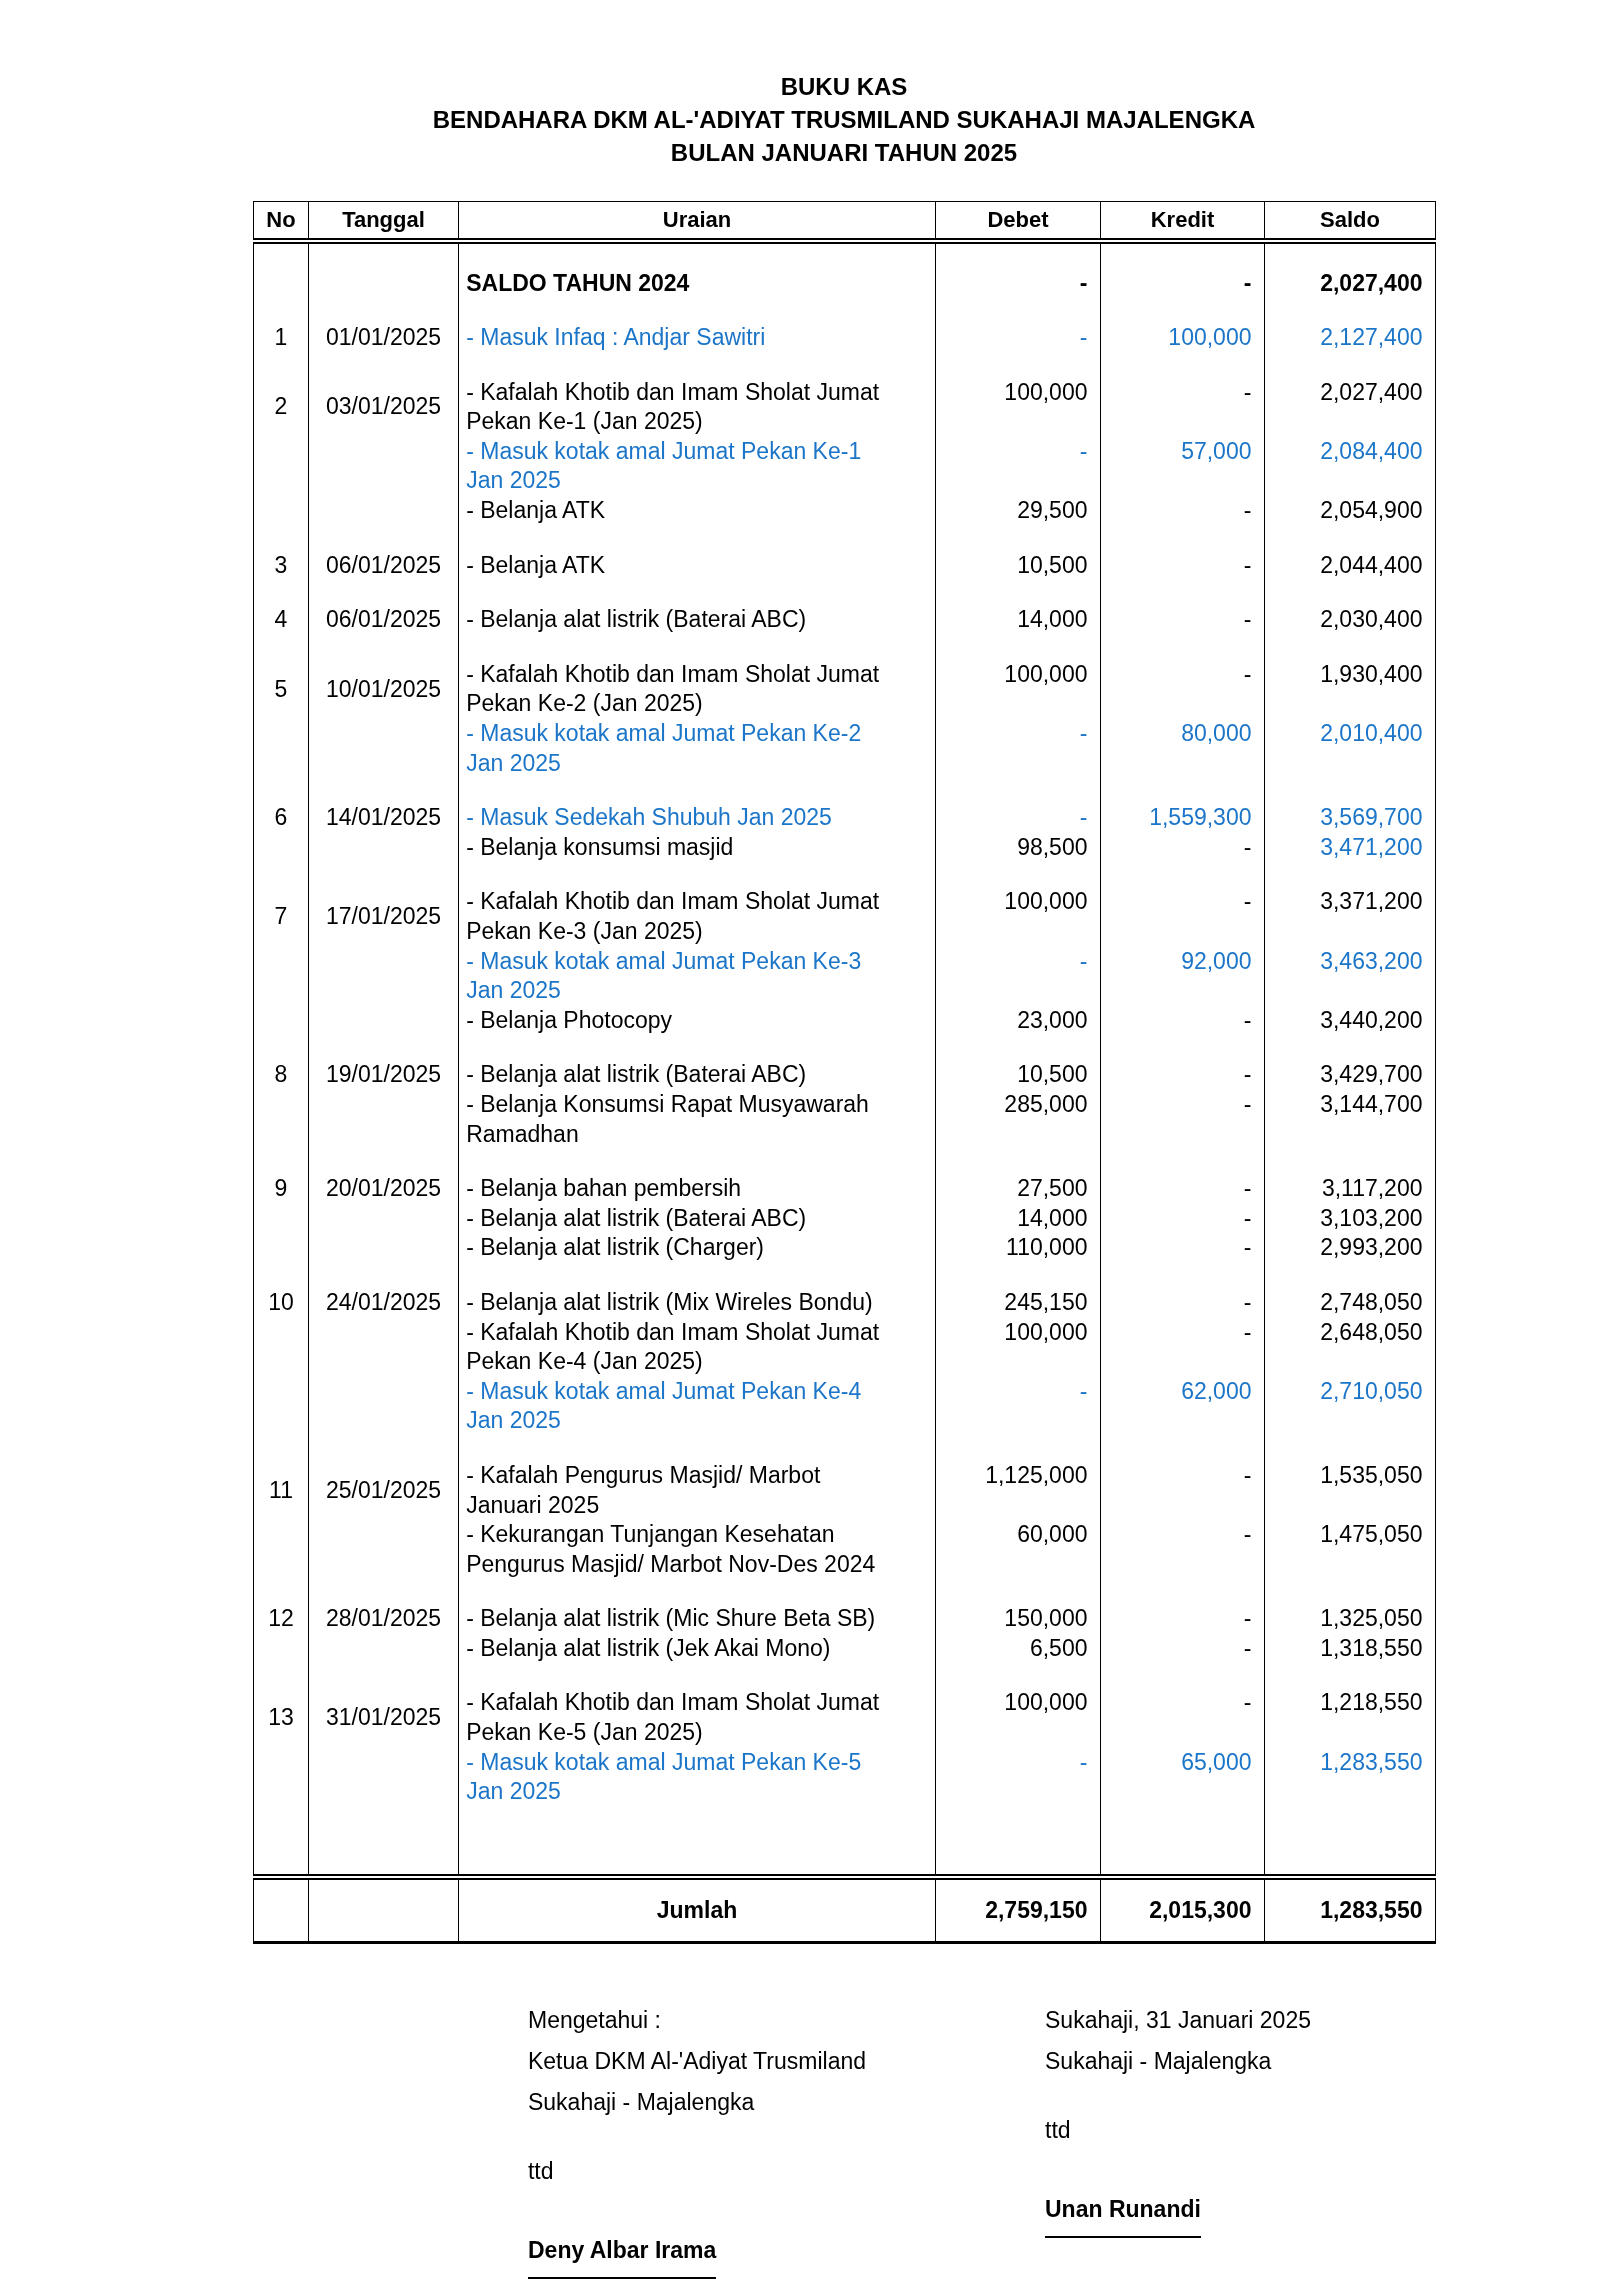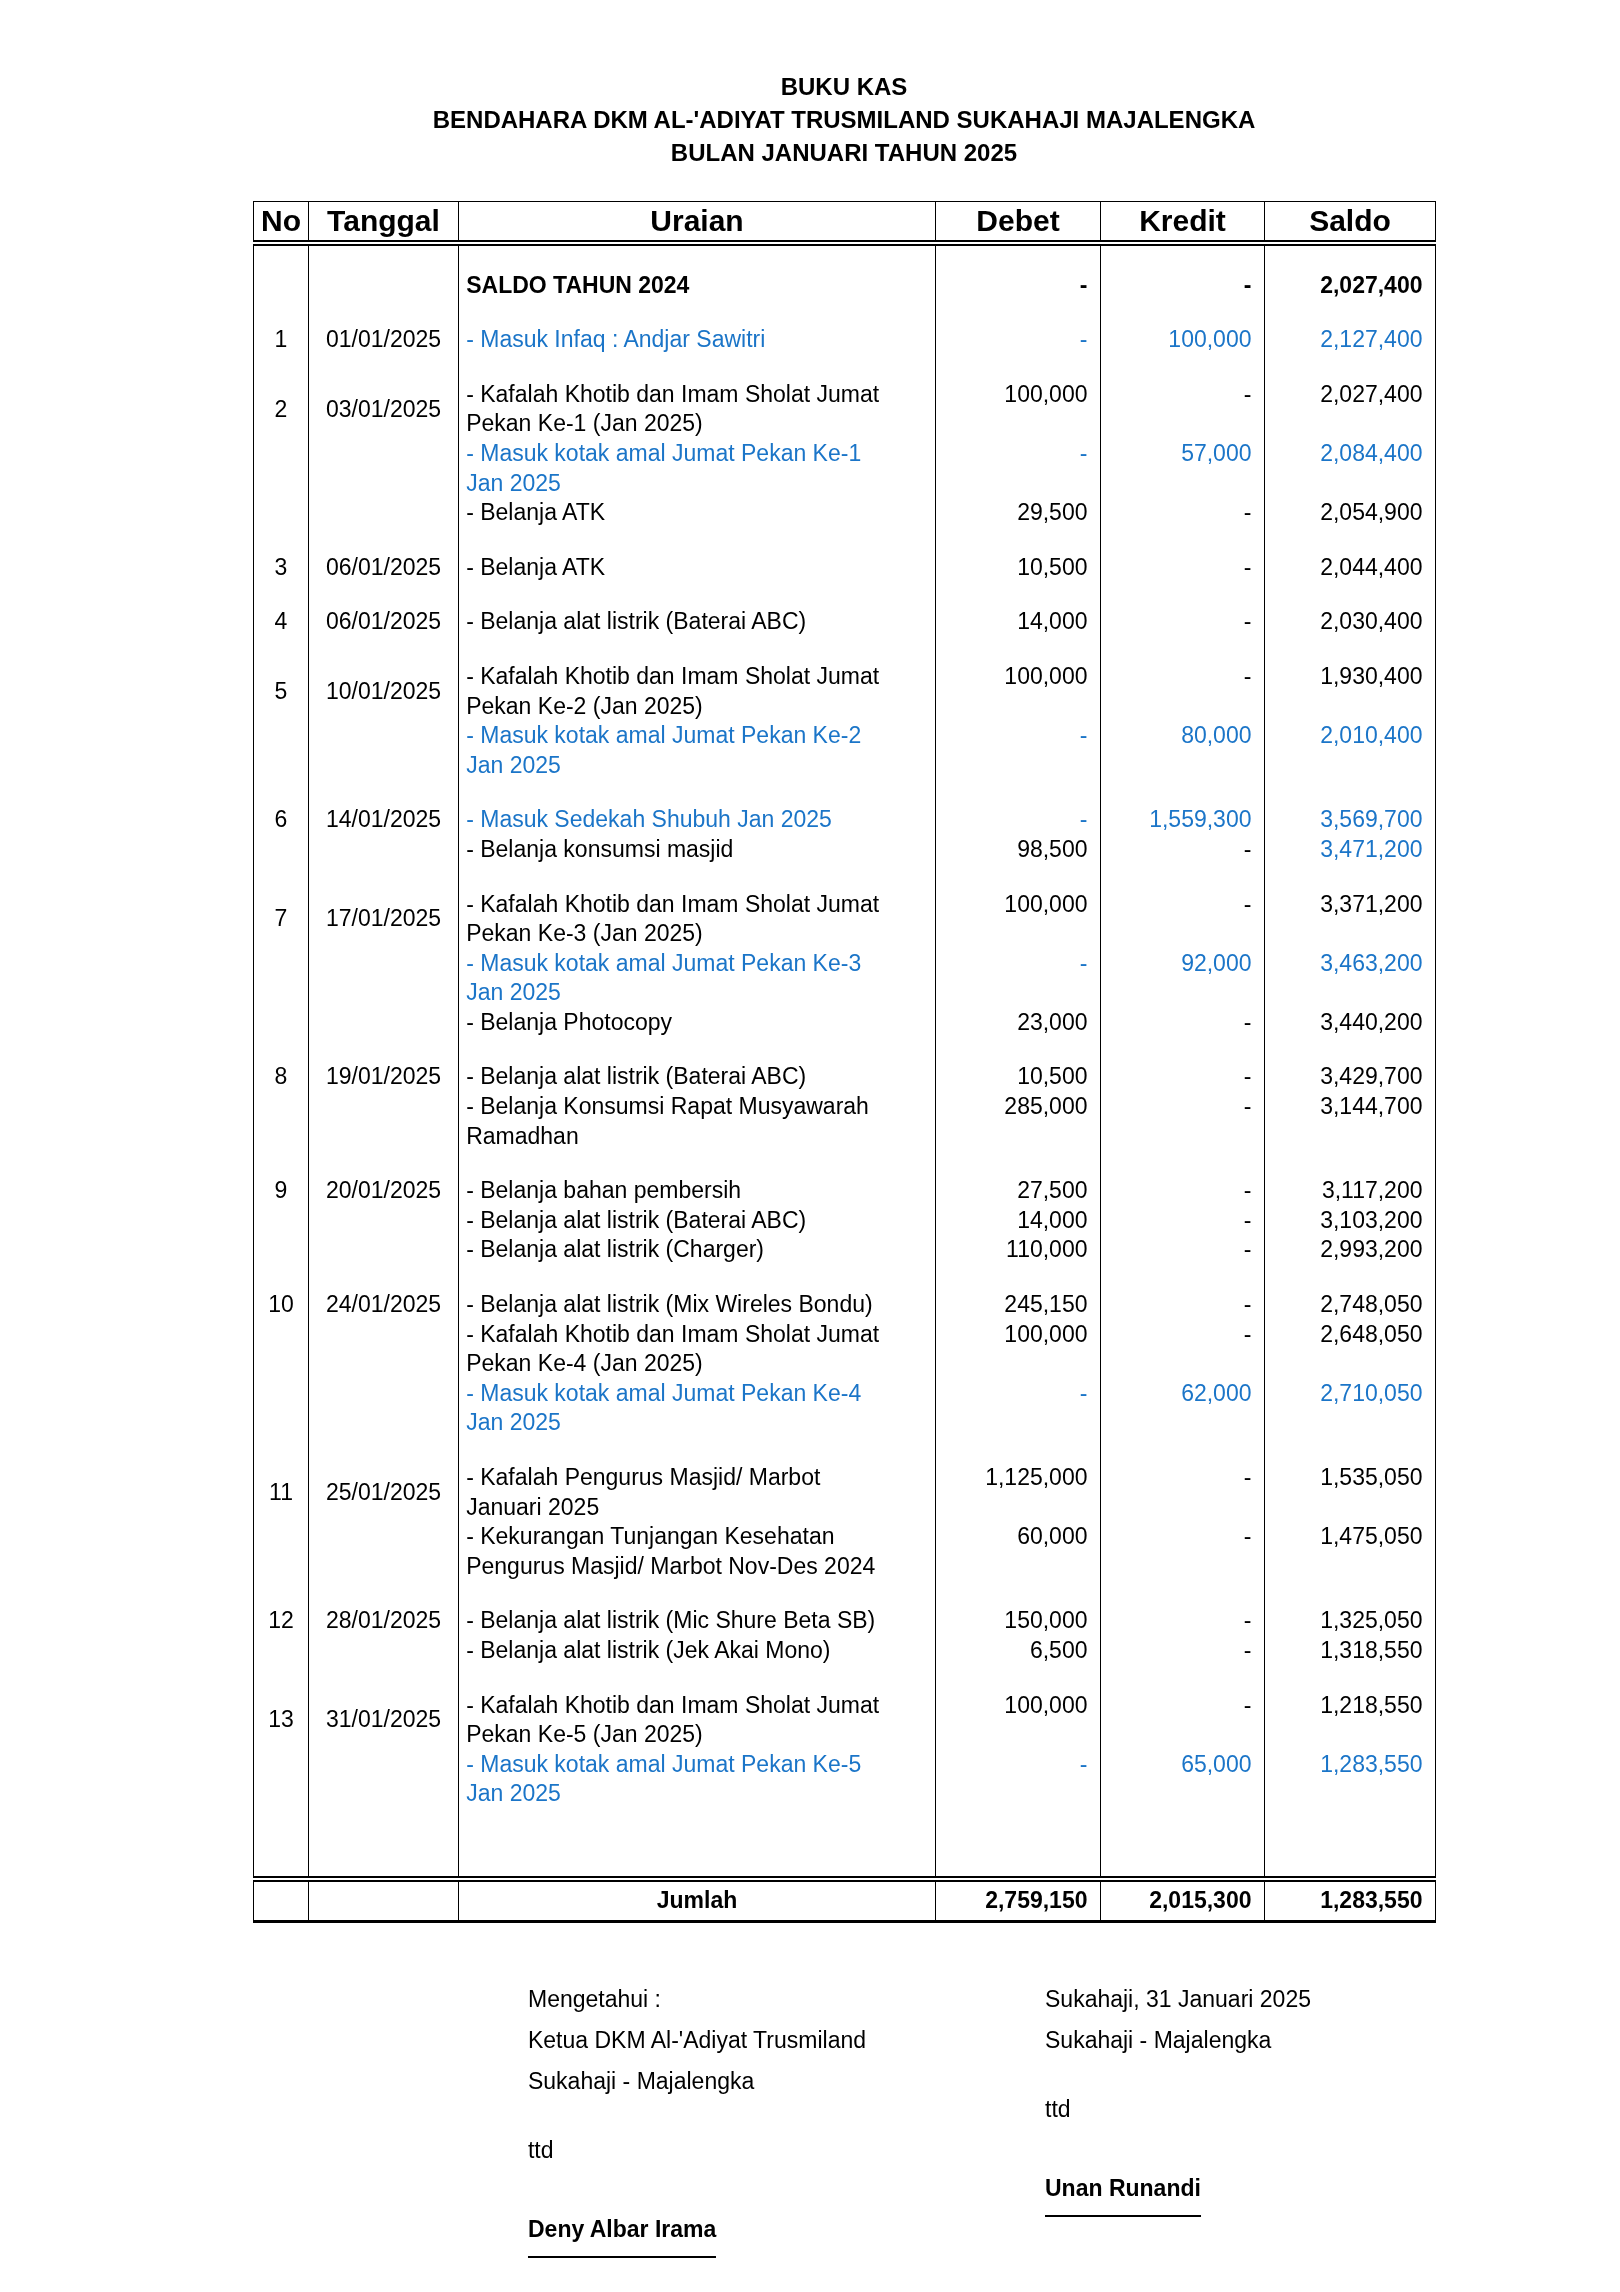--- a/index.html
+++ b/index.html
@@ -27,21 +27,21 @@
   table.ledger {
     border-collapse: collapse;
     table-layout: fixed;
     width: 1182px;
     margin-top: 32px;
     border: 1.8px solid #000;
   }
   .ledger th {
     border: 1.8px solid #000;
     border-bottom: 6.3px double #000;
-    font-size: 30px;
+    font-size: 22px;
     font-weight: bold;
     height: 39px;
     padding: 1.8px 0;
     text-align: center;
     background: #fff;
   }
   .ledger td {
     border-left: 1.8px solid #000;
     border-right: 1.8px solid #000;
     font-size: 23px;
@@ -59,21 +59,21 @@
   .in { color: var(--blue); }
   .ledger tbody tr.spacer td { height: 70px; padding: 0; }
   .ledger tfoot td {
     border: 1.8px solid #000;
     border-top: 6.3px double #000;
     border-bottom: 3.6px solid #000;
     font-weight: bold;
     height: 39px;
     vertical-align: middle;
   }
-  .ledger tfoot td.c-ur { text-align: center; padding: 4px !important; }
+  .ledger tfoot td.c-ur { text-align: center; padding: 16px !important; }
   .sign-area {
     position: relative;
     height: 340px;
     margin-top: 56px;
     font-size: 23px;
   }
   .sig {
     position: absolute;
     top: 0;
     transform: translateX(-50%);

